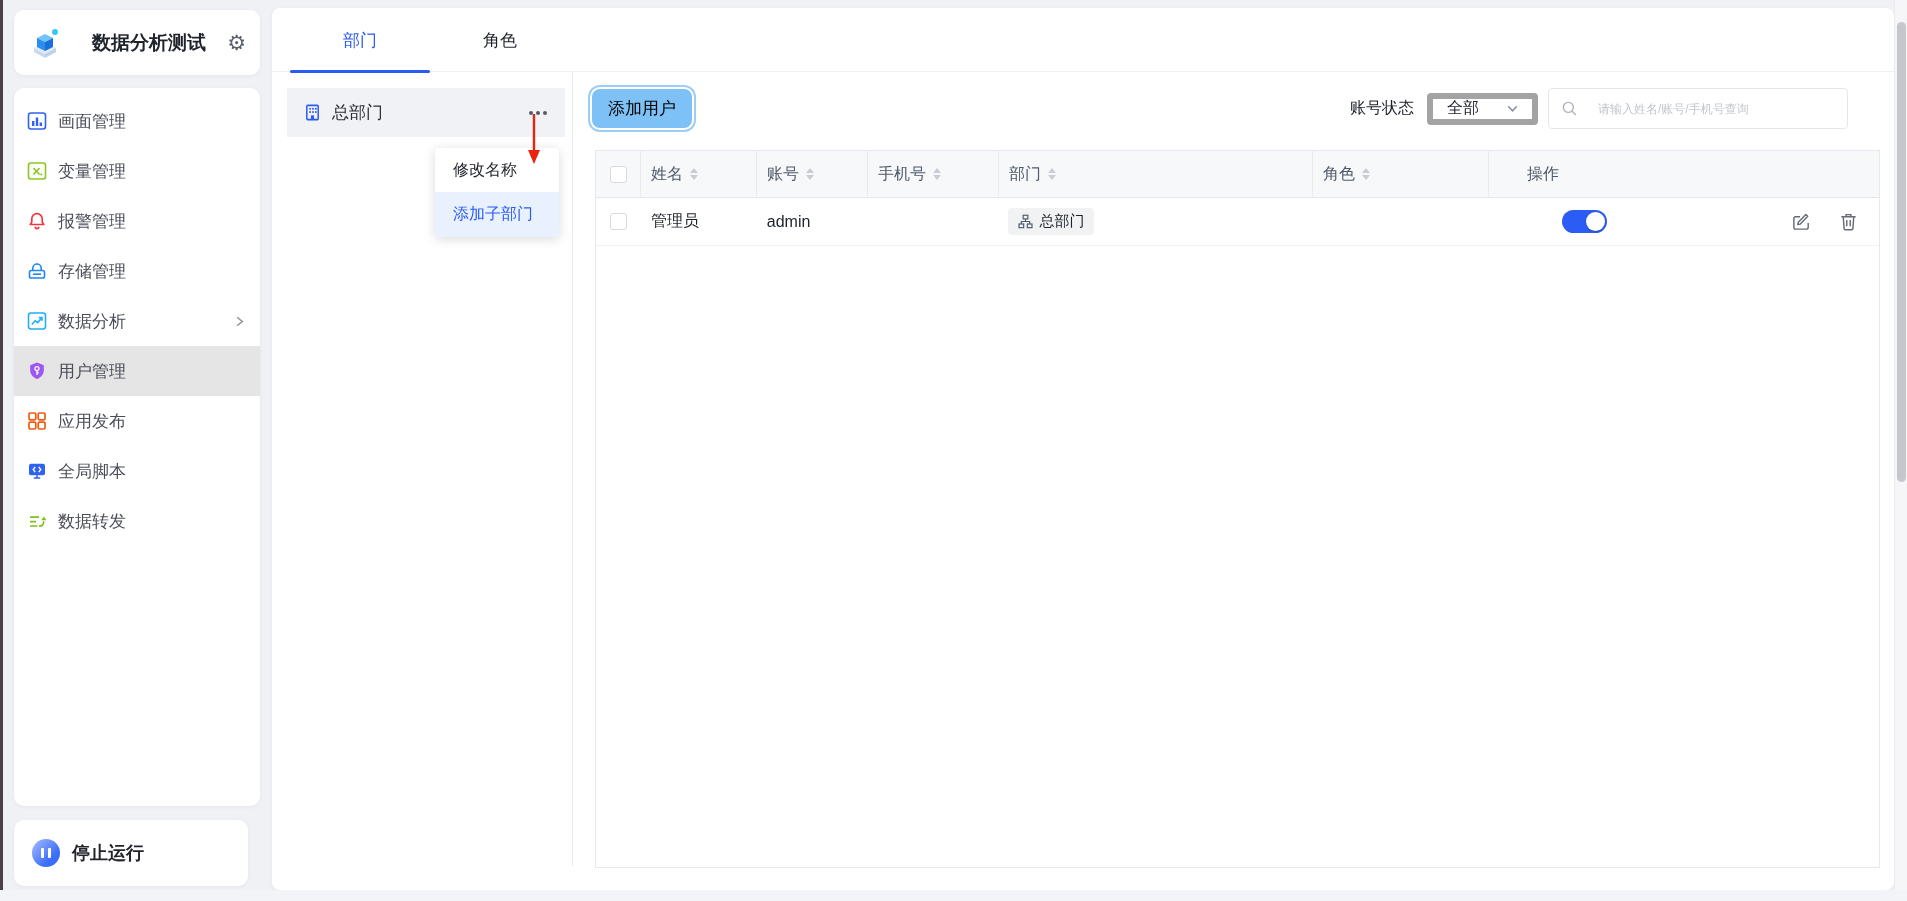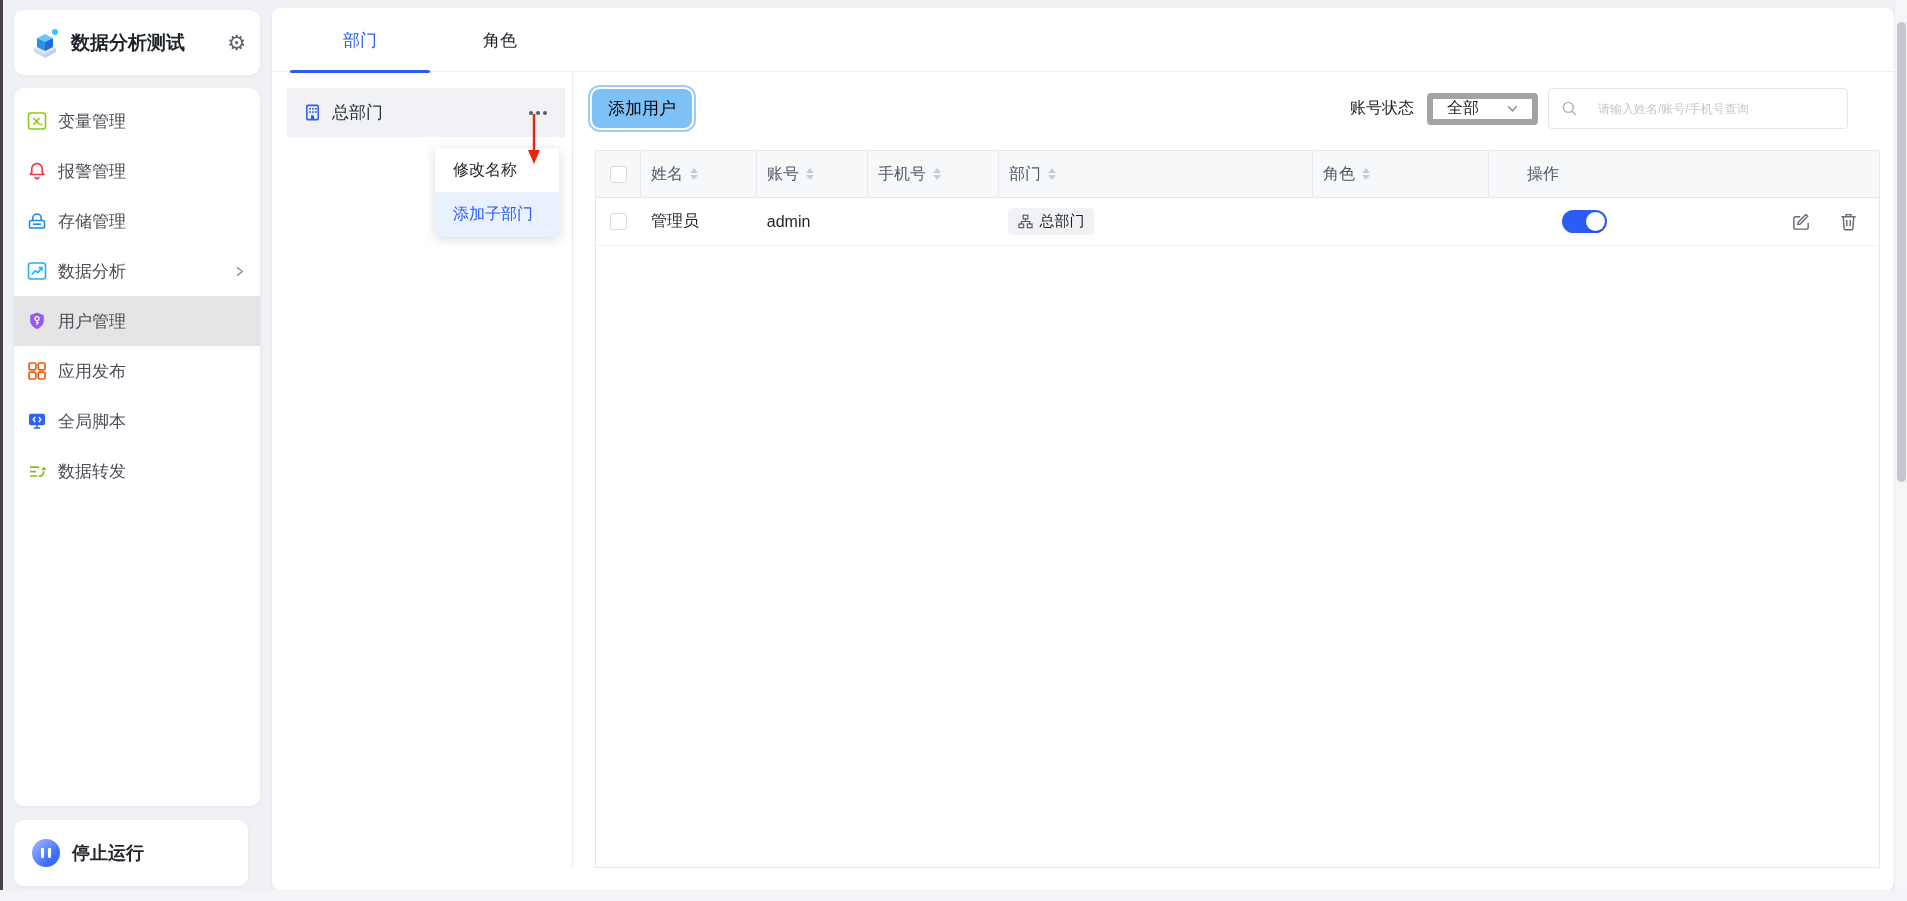--- a/index.html
+++ b/index.html
@@ -6,21 +6,21 @@
   html,body { width:1907px; height:901px; overflow:hidden; }
   body {
     font-family:"Liberation Sans","DejaVu Sans",sans-serif;
     background:#f0f1f5; position:relative; color:#1d2129;
   }
   .edge-strip{position:absolute;left:0;top:0;width:3px;height:901px;background:#4a4146;}
   .bottom-strip{position:absolute;left:0;top:890px;width:1907px;height:11px;background:#f3f4f7;}
   .card{position:absolute;background:#fff;border-radius:10px;box-shadow:0 1px 4px rgba(31,35,41,.05);}
 
   
-  .sb-header{left:14px;top:10px;width:246px;height:65px;display:flex;align-items:center;padding:0 14px;}
+  .sb-header{left:14px;top:10px;width:246px;height:65px;display:flex;align-items:center;padding:0 14px;text-align:center;}
   .sb-title{font-size:19px;font-weight:bold;color:#1f232b;margin-left:9px;flex:1;}
   .gear{font-size:21px;color:#5b616d;cursor:pointer;line-height:1;}
   .sb-menu{left:14px;top:88px;width:246px;height:718px;padding-top:8px;}
   .sb-item{height:50px;display:flex;align-items:center;padding:0 14px 0 13px;cursor:pointer;font-size:17px;color:#4b4e58;}
   .sb-item.active{background:#e5e5e5;}
   .sb-item .ic{width:20px;height:20px;margin-right:11px;flex:none;}
   .sb-item .lbl{flex:1;}
   .chev-right{width:13px;height:13px;}
   .sb-stop{left:14px;top:820px;width:234px;height:66px;display:flex;align-items:center;padding:12px 18px;cursor:pointer;}
   .pause-ic{width:28px;height:28px;border-radius:50%;background:linear-gradient(135deg,#a9bcff 0%,#3a6ef8 70%);
@@ -101,20 +101,29 @@
     <polygon points="9,12 9,21 17,25 17,16" fill="#2a8df0"></polygon>
     <polygon points="25,12 25,21 17,25 17,16" fill="#1a6fdb"></polygon>
     <circle cx="27" cy="6" r="3" fill="#35c8f5"></circle>
   </svg>
   <span class="sb-title">数据分析测试</span>
   <span class="gear">⚙</span>
 </div>
 
 <div class="card sb-menu">
 
+  <div class="sb-item">
+    <svg class="ic" viewBox="0 0 20 20">
+      <rect x="1.5" y="2" width="17" height="16" rx="2.5" fill="none" stroke="#2f62f0" stroke-width="1.6"></rect>
+      <rect x="5" y="10" width="2.4" height="5" fill="#2f62f0"></rect>
+      <rect x="8.8" y="6.5" width="2.4" height="8.5" fill="#2f62f0"></rect>
+      <rect x="12.6" y="11.5" width="2.4" height="3.5" fill="#2f62f0"></rect>
+    </svg>
+    <span class="lbl">画面管理</span>
+  </div>
 
   <div class="sb-item">
     <svg class="ic" viewBox="0 0 20 20">
       <rect x="1.5" y="2" width="17" height="16" rx="2.5" fill="none" stroke="#8bc71f" stroke-width="1.6"></rect>
       <path d="M6.5 7 L12.5 13.5 M12.5 7 L6.5 13.5" stroke="#8bc71f" stroke-width="1.7" fill="none"></path>
       <circle cx="14.3" cy="13.5" r="1.1" fill="#8bc71f"></circle>
     </svg>
     <span class="lbl">变量管理</span>
   </div>
 

